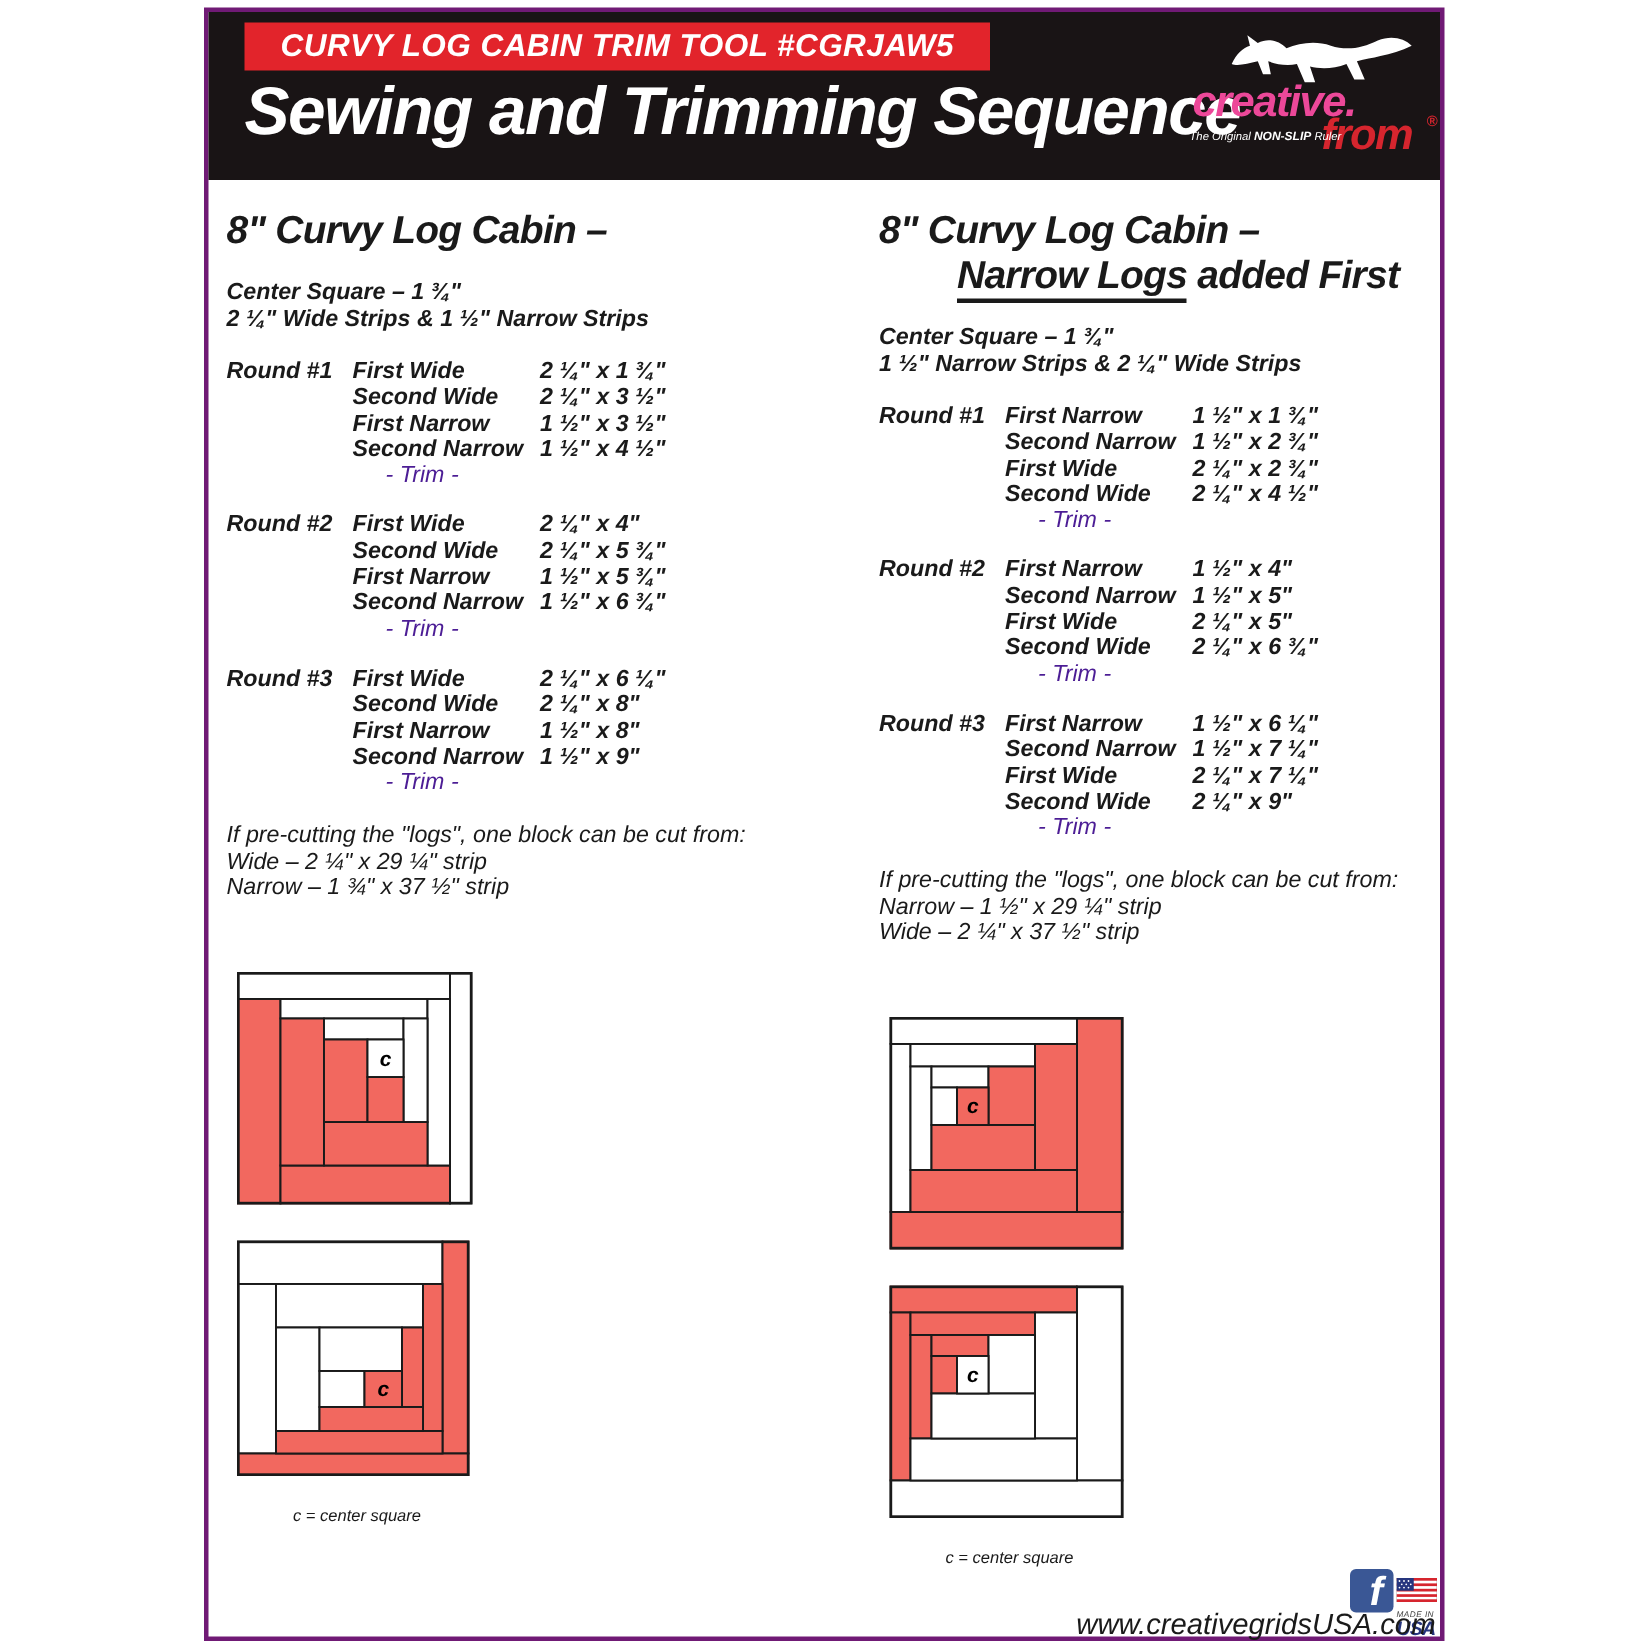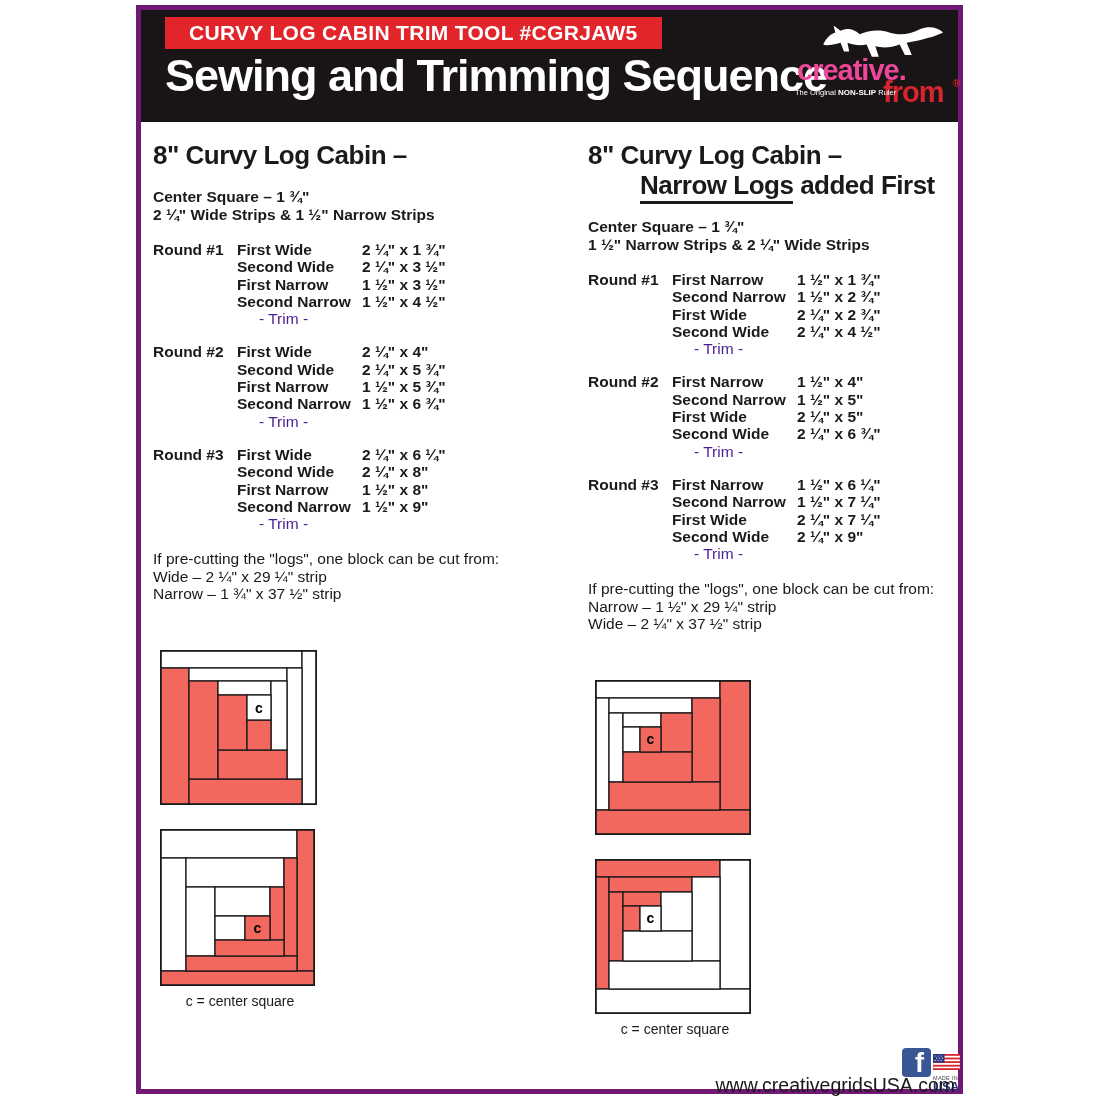--- a/index.html
+++ b/index.html
@@ -1,19 +1,19 @@
 <!DOCTYPE html>
 <html><head>
 <meta charset="utf-8">
 <style>
   html,body{margin:0;padding:0;}
   body{width:1100px;height:1100px;background:#ffffff;position:relative;
        font-family:"Liberation Sans",sans-serif;color:#1a1a1a;overflow:hidden;}
   .page{position:absolute;left:136px;top:5px;width:827px;height:1089px;
-        background:#fff;border:5px solid #701a75;box-sizing:border-box;}
+        background:#fff;border:3px solid #701a75;box-sizing:border-box;font-style:italic;}
   
   .masthead{position:absolute;left:0;top:0;width:100%;height:112px;background:#191415;}
   .banner{position:absolute;left:24px;top:7px;background:#E2242B;color:#fff;
           font-weight:bold;font-size:21px;line-height:21px;padding:5px 24px 6px;letter-spacing:.3px;}
   .main-title{position:absolute;left:24px;top:40px;margin:0;color:#fff;
           font-size:45px;font-weight:bold;letter-spacing:-1px;}
   .logo{position:absolute;left:652px;top:6px;width:172px;height:102px;}
   .logo svg.fox{position:absolute;left:26px;top:6px;}
   .logo .l1{position:absolute;left:4px;top:38px;color:#ec4899;font-size:29px;font-weight:bold;letter-spacing:-1px;}
   .logo .l2{position:absolute;left:90px;top:60px;color:#D6252E;font-size:29px;font-weight:bold;letter-spacing:-1px;}
@@ -34,21 +34,21 @@
   .round-label{width:84px;flex:none;}
   .round-body{flex:1;}
   .log-row{display:flex;}
   .log-name{width:125px;flex:none;}
   .trim{font-weight:normal;color:#4c1d95;padding-left:22px;}
   .precut{margin:0;font-size:15.5px;line-height:17.3px;}
   .precut-intro{margin-top:18px;}
   .diagram{margin:48px 0 0 7px;width:160px;}
   .diagram.second{margin-top:24px;}
   .diagram svg{display:block;}
-  .caption{margin:7px 0 0 7px;width:160px;text-align:center;font-size:14px;}
+  .caption{margin:21px 0 0 7px;width:160px;text-align:center;font-size:11px;}
   
   .fb{position:absolute;left:761px;top:1038px;width:29px;height:29px;background:#3A5795;
       border-radius:4px;color:#fff;font-weight:bold;font-size:27px;line-height:31px;
       text-align:center;text-indent:6px;overflow:hidden;}
   .usa{position:absolute;left:792px;top:1044px;width:31px;}
   .usa .madein{font-size:5.5px;color:#444;letter-spacing:.3px;margin-top:1px;}
   .usa .usatxt{font-size:13px;font-weight:bold;color:#26357E;line-height:12px;letter-spacing:-.5px;}
   .url{position:absolute;right:3px;top:1064px;font-size:19.5px;color:#1a1a1a;margin-left:22px;}
 </style>
 </head>

